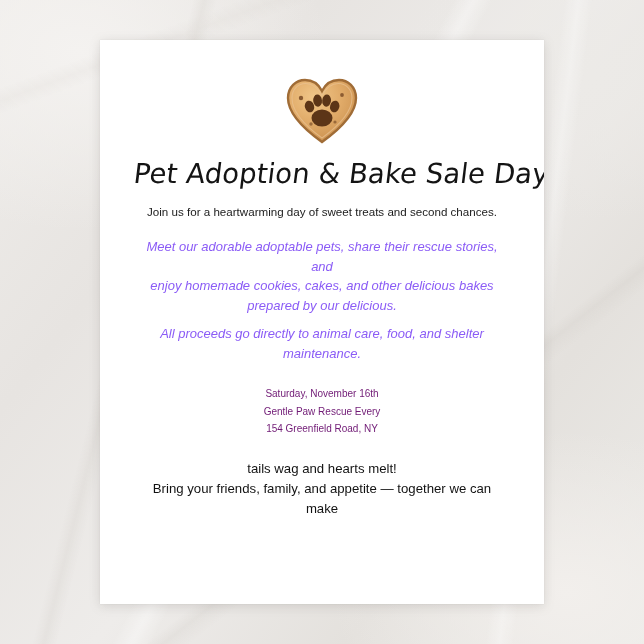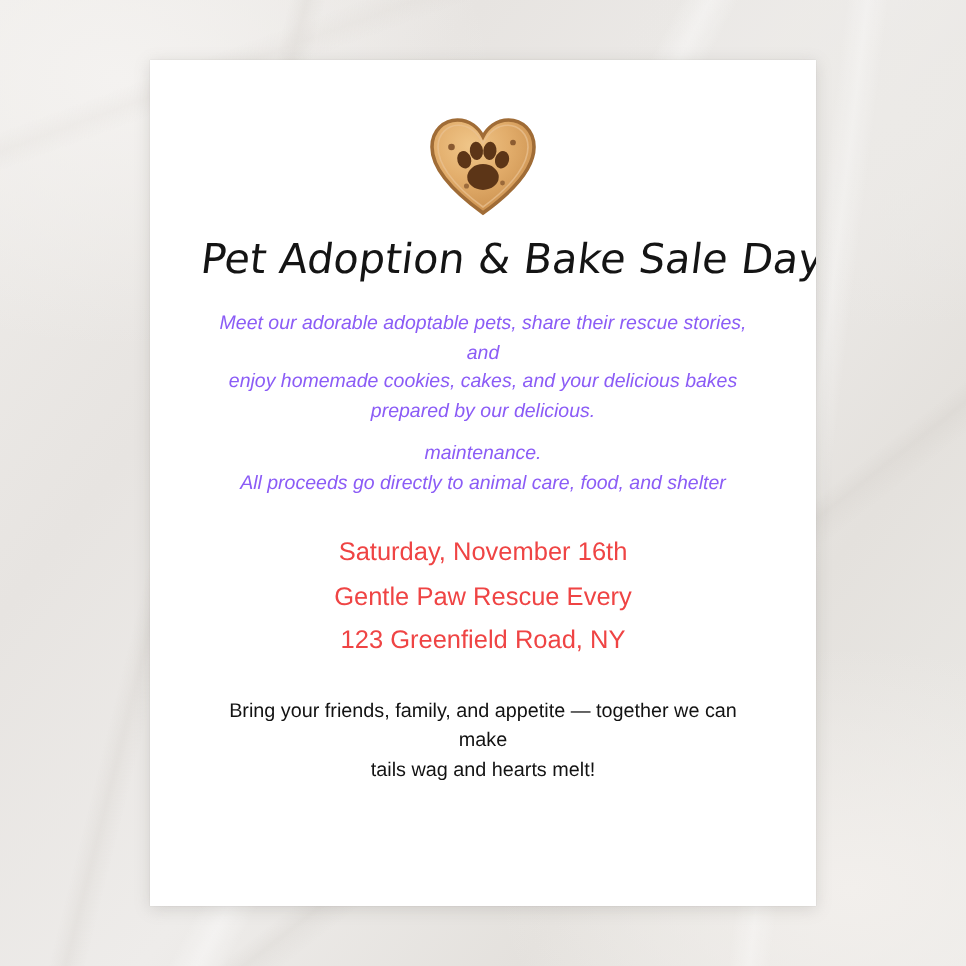--- a/index.html
+++ b/index.html
@@ -89,24 +89,24 @@
     margin: 0 0 8px;
     color: #8b5cf6;
     padding: 0 6px;
     font-style: italic;
   }
   .body-block.second {
     margin: 0 0 22px;
   }
 
   .details {
-    font-size: 17px;
+    font-size: 10px;
     line-height: 1.73;
     margin: 0 0 22px;
-    color: #ef4444;
+    color: #701a75;
   }
 
   .invite {
     font-size: 13.2px;
     line-height: 1.5;
     margin: 0 0 24px;
     padding: 0 2px;
     color: #121212;
   }
 
@@ -141,38 +141,39 @@
         <circle cx="16" cy="22" r="2.2" fill="#70421f" opacity=".8"></circle>
         <circle cx="57" cy="19" r="1.9" fill="#70421f" opacity=".75"></circle>
         <circle cx="26" cy="48" r="1.7" fill="#70421f" opacity=".6"></circle>
         <circle cx="50" cy="46" r="1.6" fill="#70421f" opacity=".6"></circle>
       </svg>
     </div>
 
     <h1 class="headline">Pet Adoption &amp; Bake Sale Day</h1>
 
     <p class="lead">
+      <span class="line">Join us for a heartwarming day of sweet treats and second chances.</span>
     </p>
 
     <p class="body-block">
       <span class="line">Meet our adorable adoptable pets, share their rescue stories, and</span>
-      <span class="line">enjoy homemade cookies, cakes, and your delicious bakes</span>
+      <span class="line">enjoy homemade cookies, cakes, and other delicious bakes</span>
       <span class="line">prepared by our delicious.</span>
     </p>
 
     <p class="body-block second">
+      <span class="line">All proceeds go directly to animal care, food, and shelter</span>
       <span class="line">maintenance.</span>
-      <span class="line">All proceeds go directly to animal care, food, and shelter</span>
     </p>
 
     <p class="details">
       <span class="line">Saturday, November 16th</span>
       <span class="line">Gentle Paw Rescue Every</span>
-      <span class="line">123 Greenfield Road, NY</span>
+      <span class="line">154 Greenfield Road, NY</span>
     </p>
 
     <p class="invite">
+      <span class="line">tails wag and hearts melt!</span>
       <span class="line">Bring your friends, family, and appetite — together we can make</span>
-      <span class="line">tails wag and hearts melt!</span>
     </p>
 
   </div>
 </div>
 
 </body></html>

